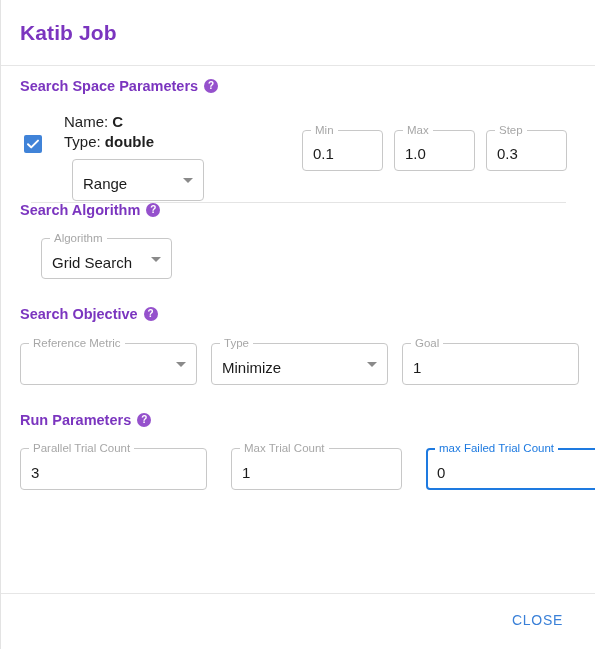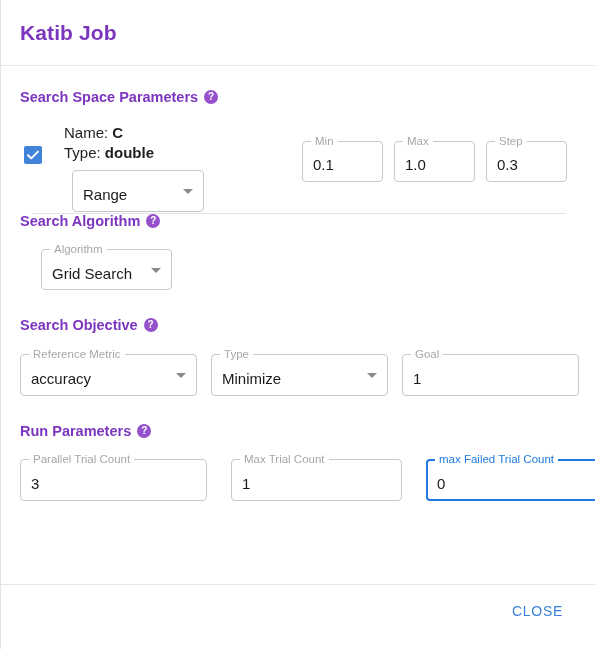--- a/index.html
+++ b/index.html
@@ -140,21 +140,21 @@
 
   .divider-inset {
     height: 1px;
     background: #e4e4e4;
     margin: 0;
   }
 
   
   .dialog-footer {
     position: absolute;
-    left: 0; right: 0; bottom: 12px;
+    left: 0; right: 0; bottom: 3px;
     height: 53px;
     border-top: 1px solid #e6e6e6;
     display: flex;
     align-items: center;
     justify-content: flex-end;
     padding-right: 24px;
   }
   .close-button {
     font-size: 14px;
     color: #3a80d8;
@@ -183,21 +183,21 @@
 <body>
 
 <div id="page">
 
   <div class="dialog-header">
     <div class="dialog-title">Katib Job</div>
   </div>
 
   <div class="dialog-content">
 
-    <div class="section-title" style="margin-top:24px;">
+    <div class="section-title" style="margin-top:13px;">
       <span>Search Space Parameters</span>
       <span class="help-icon"></span>
     </div>
 
     <div class="param-row" style="margin-top:18px; height:64px;">
 
       <div style="width:44px; display:flex; align-items:center; height:64px; padding-left:4px;">
         <span class="checkbox">
           <svg width="16" height="16" viewBox="0 0 16 16">
             <path d="M3 8.2 L6.2 11.4 L13 4.6" fill="none" stroke="#ffffff" stroke-width="2" stroke-linecap="round" stroke-linejoin="round"></path>
@@ -264,21 +264,20 @@
     <div class="section-title" style="margin-top:28px;">
       <span>Search Objective</span>
       <span class="help-icon"></span>
     </div>
 
     <div style="margin-top:21px; display:flex; gap:14px;">
 
       <div class="mfield" style="width:177px; height:42px;">
         <span class="outline"></span>
         <span class="notch">Reference Metric</span>
-        <span class="value">accuracy</span>
         <span class="select-arrow"></span>
       </div>
 
       <div class="mfield" style="width:177px; height:42px;">
         <span class="outline"></span>
         <span class="notch">Type</span>
         <span class="value">Minimize</span>
         <span class="select-arrow"></span>
       </div>
 

